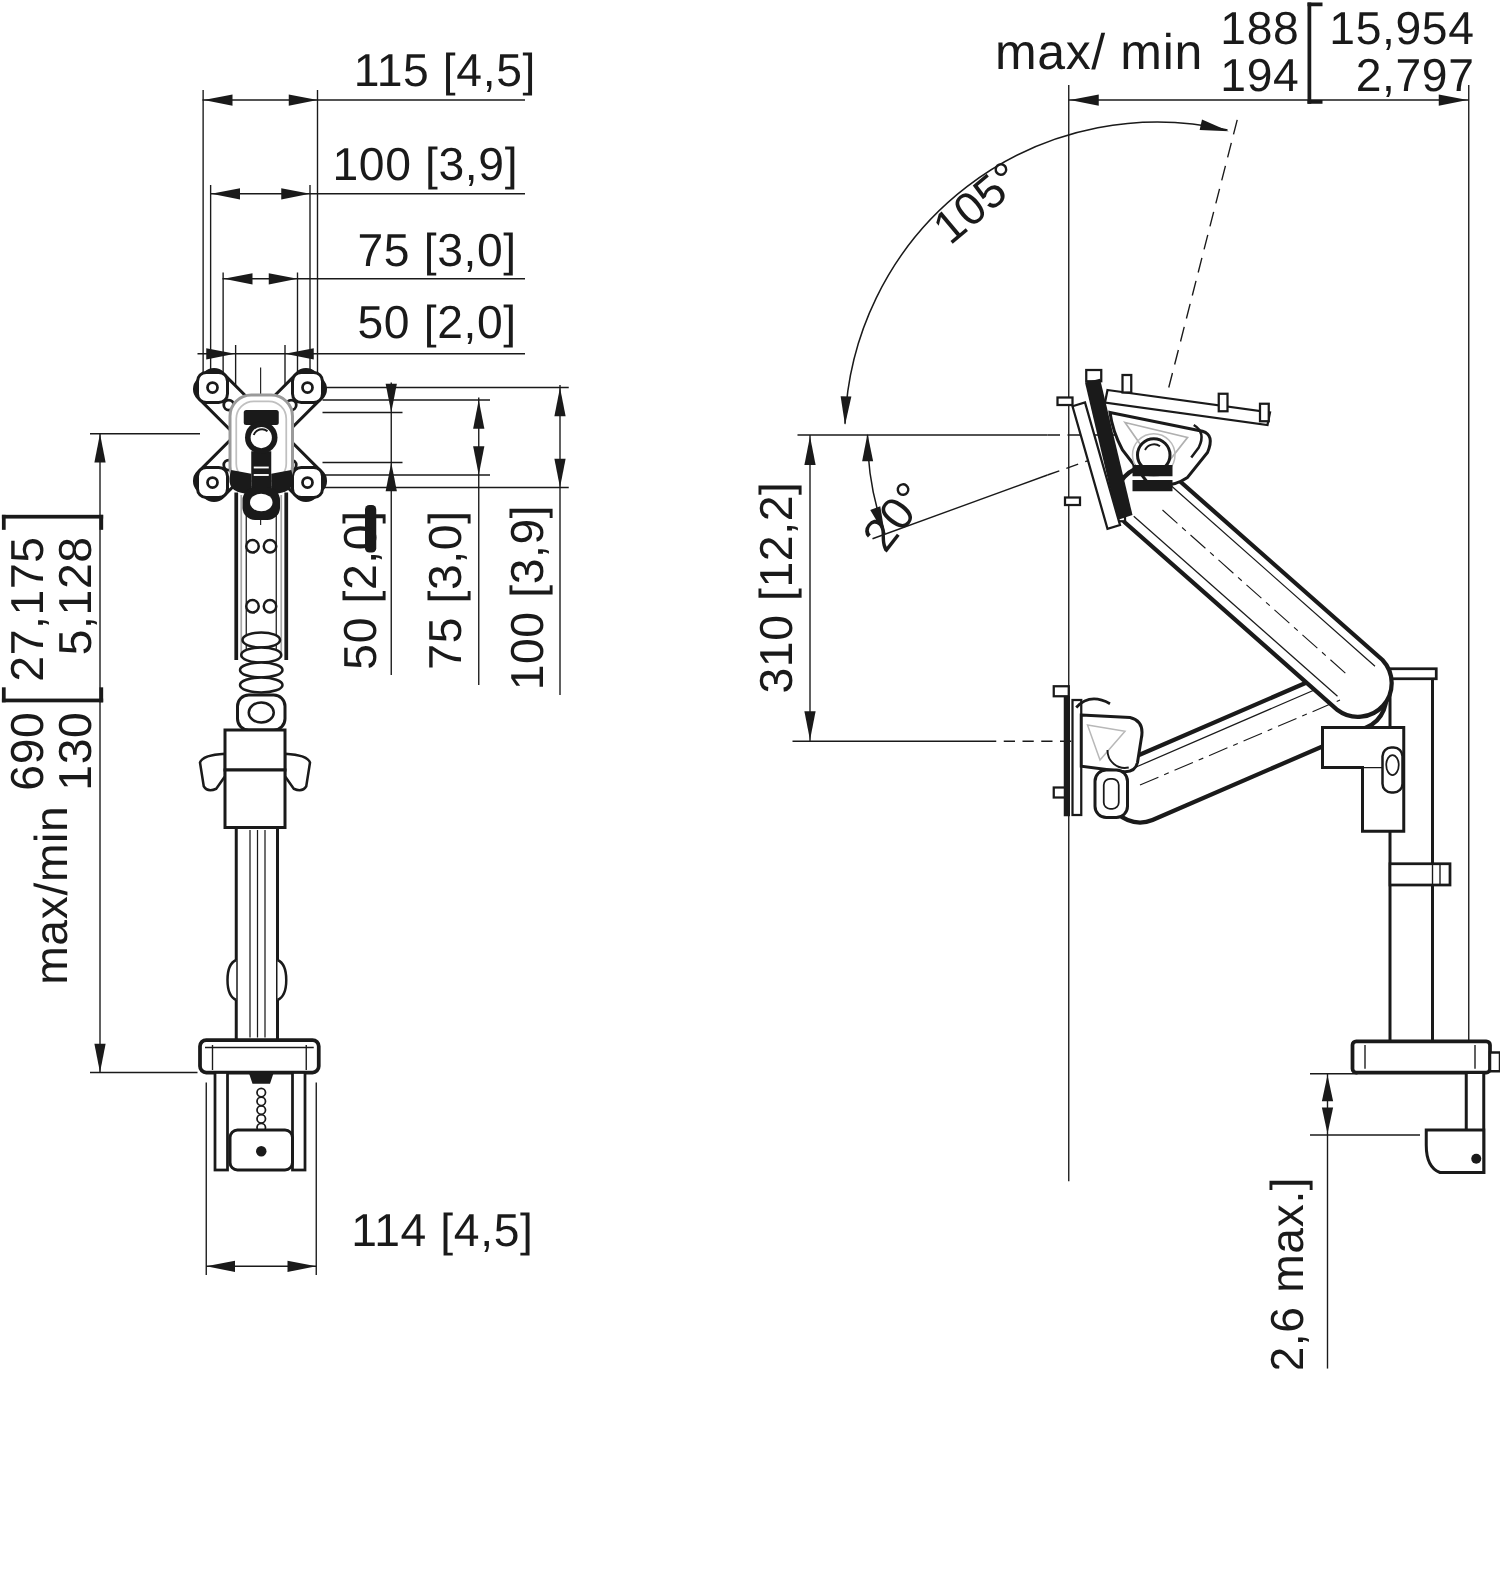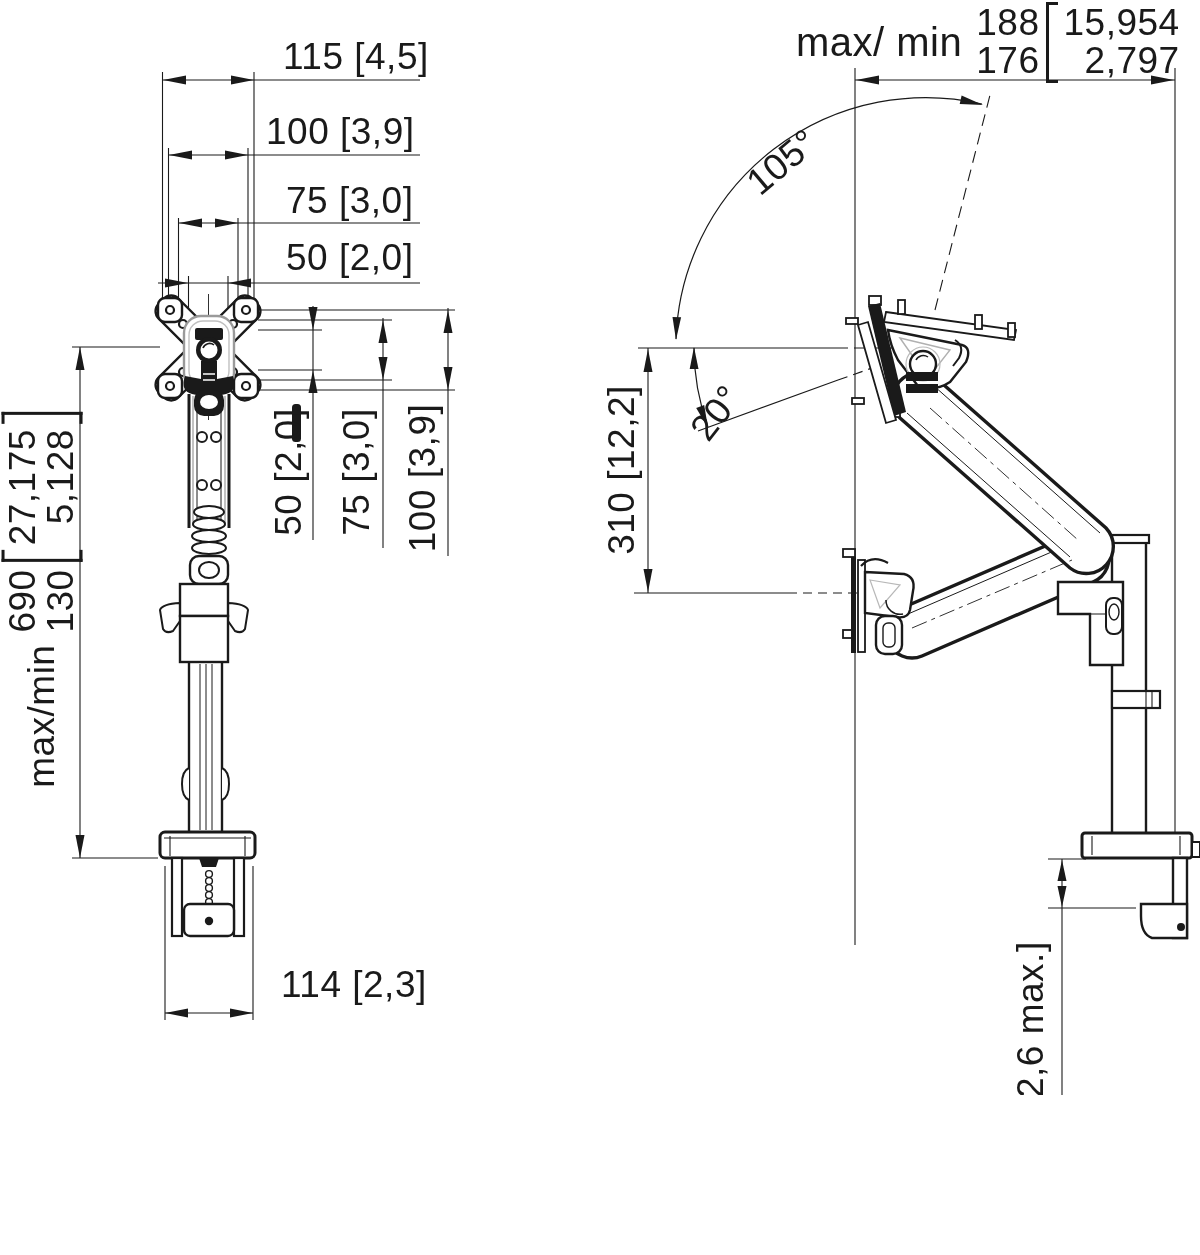--- a/index.html
+++ b/index.html
@@ -283,21 +283,21 @@
 
 <div class="lbl" style="left:283px;top:38px;">115 [4,5]</div>
 <div class="lbl" style="left:266px;top:113px;">100 [3,9]</div>
 <div class="lbl" style="left:286px;top:182px;">75 [3,0]</div>
 <div class="lbl" style="left:286px;top:239px;">50 [2,0]</div>
 
 <div class="lbl rot90" style="left:288px;top:472px;">50 [2,0]</div>
 <div class="lbl rot90" style="left:356px;top:472px;">75 [3,0]</div>
 <div class="lbl rot90" style="left:422px;top:478px;">100 [3,9]</div>
 
-<div class="lbl" style="left:281px;top:966px;">114 [2,3]</div>
+<div class="lbl" style="left:281px;top:966px;">114 [4,5]</div>
 
 <div class="rotwrap" style="left:42px;top:600px;">
   <div class="dimstack">
     <span class="prefix">max/min</span>
     <span class="numcol">
       <span>690</span>
       <span>130</span>
     </span>
     <span class="brk brk-l"></span>
     <span class="numcol">
@@ -305,21 +305,21 @@
       <span>5,128</span>
     </span>
     <span class="brk brk-r"></span>
   </div>
 </div>
 
 <div class="dimstack" style="left:796px;top:4px;">
   <span class="prefix">max/ min</span>
   <span class="numcol">
     <span>188</span>
-    <span>176</span>
+    <span>194</span>
   </span>
   <span class="brk brk-l"></span>
   <span class="numcol">
     <span>15,954</span>
     <span>2,797</span>
   </span>
 
 </div>
 
 <div class="lbl rot40" style="left:782px;top:162px;">105°</div>

